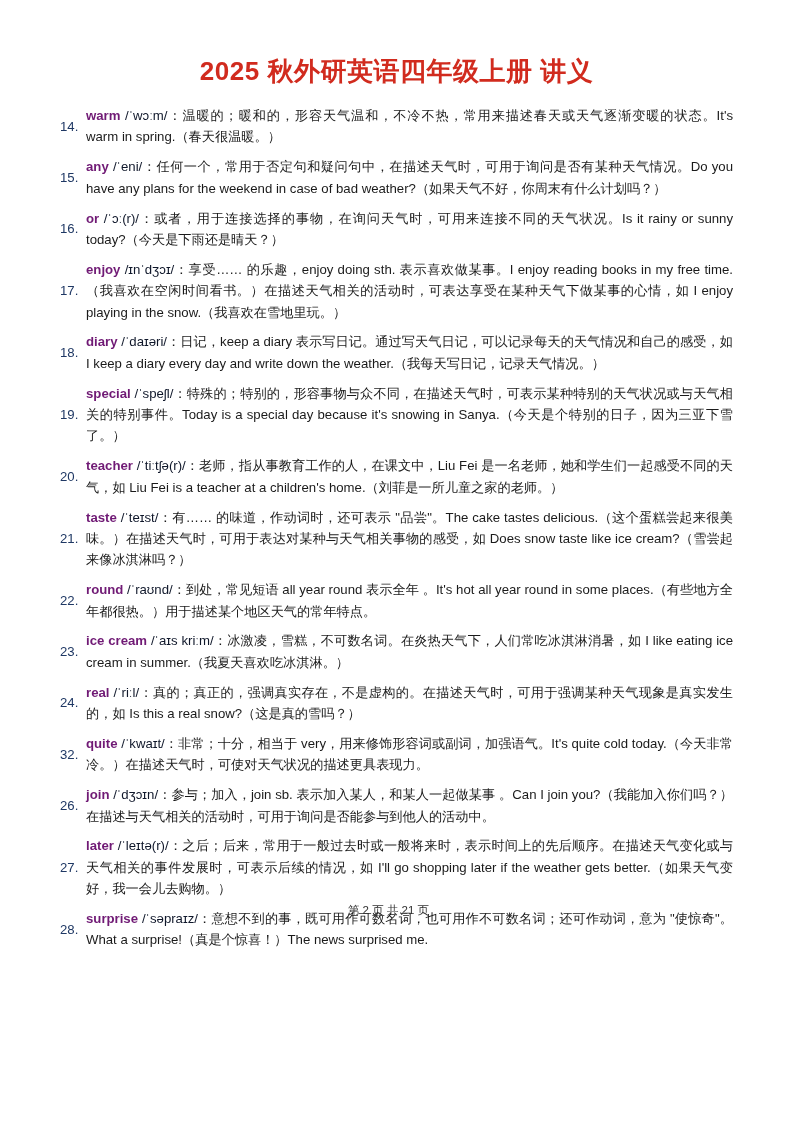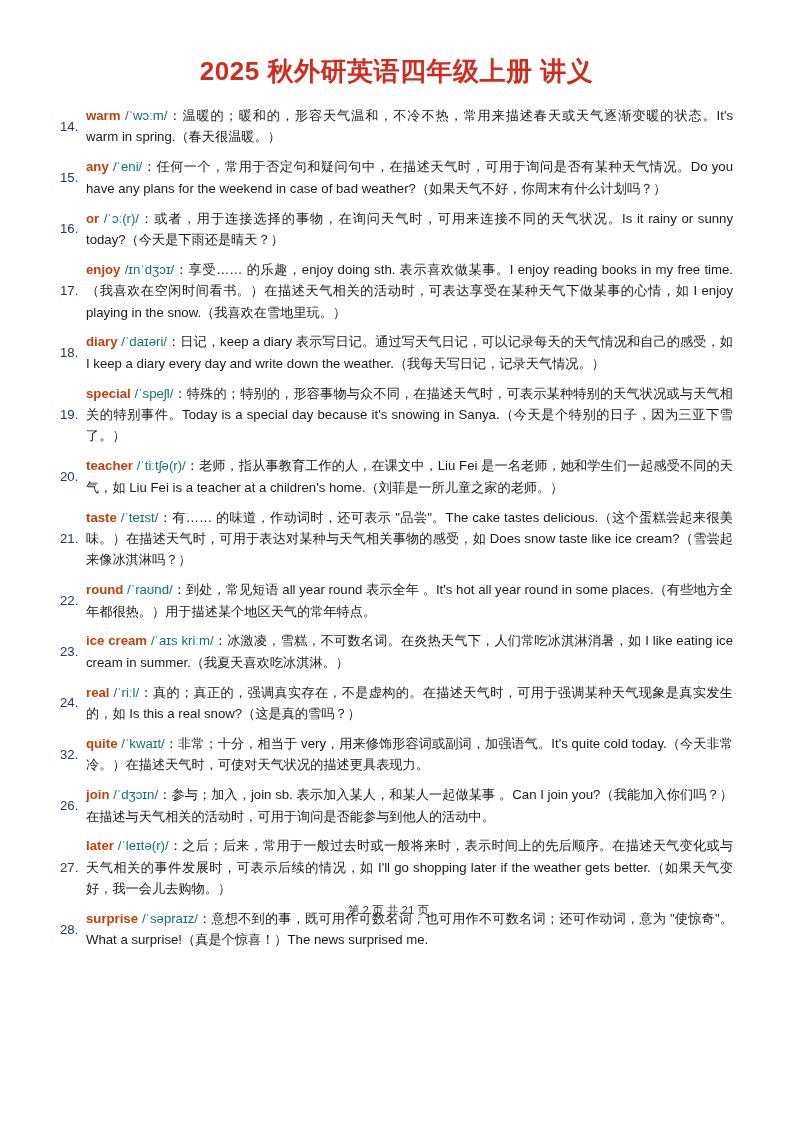--- a/index.html
+++ b/index.html
@@ -47,25 +47,25 @@
     text-align: left;
     font-size: 13.2px;
     padding-top: 0px;
   }
   .entry-body {
     flex: 1 1 auto;
     text-align: justify;
     color: #1a1a1a;
   }
   .hw {
-    color: #c2410c;
+    color: #701a75;
     font-weight: bold;
   }
   .phon {
-    color: #0f766e;
+    color: #0f172a;
   }
   .footer {
     position: absolute;
     left: 0;
     right: 16px;
     bottom: 24px;
     text-align: center;
     font-size: 11.5px;
     color: #333;
   }

